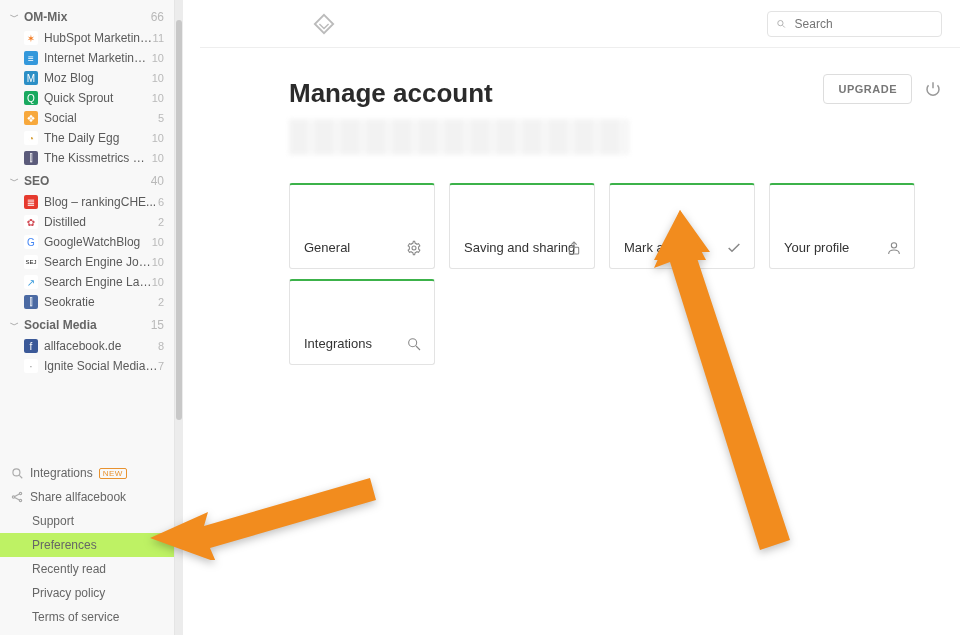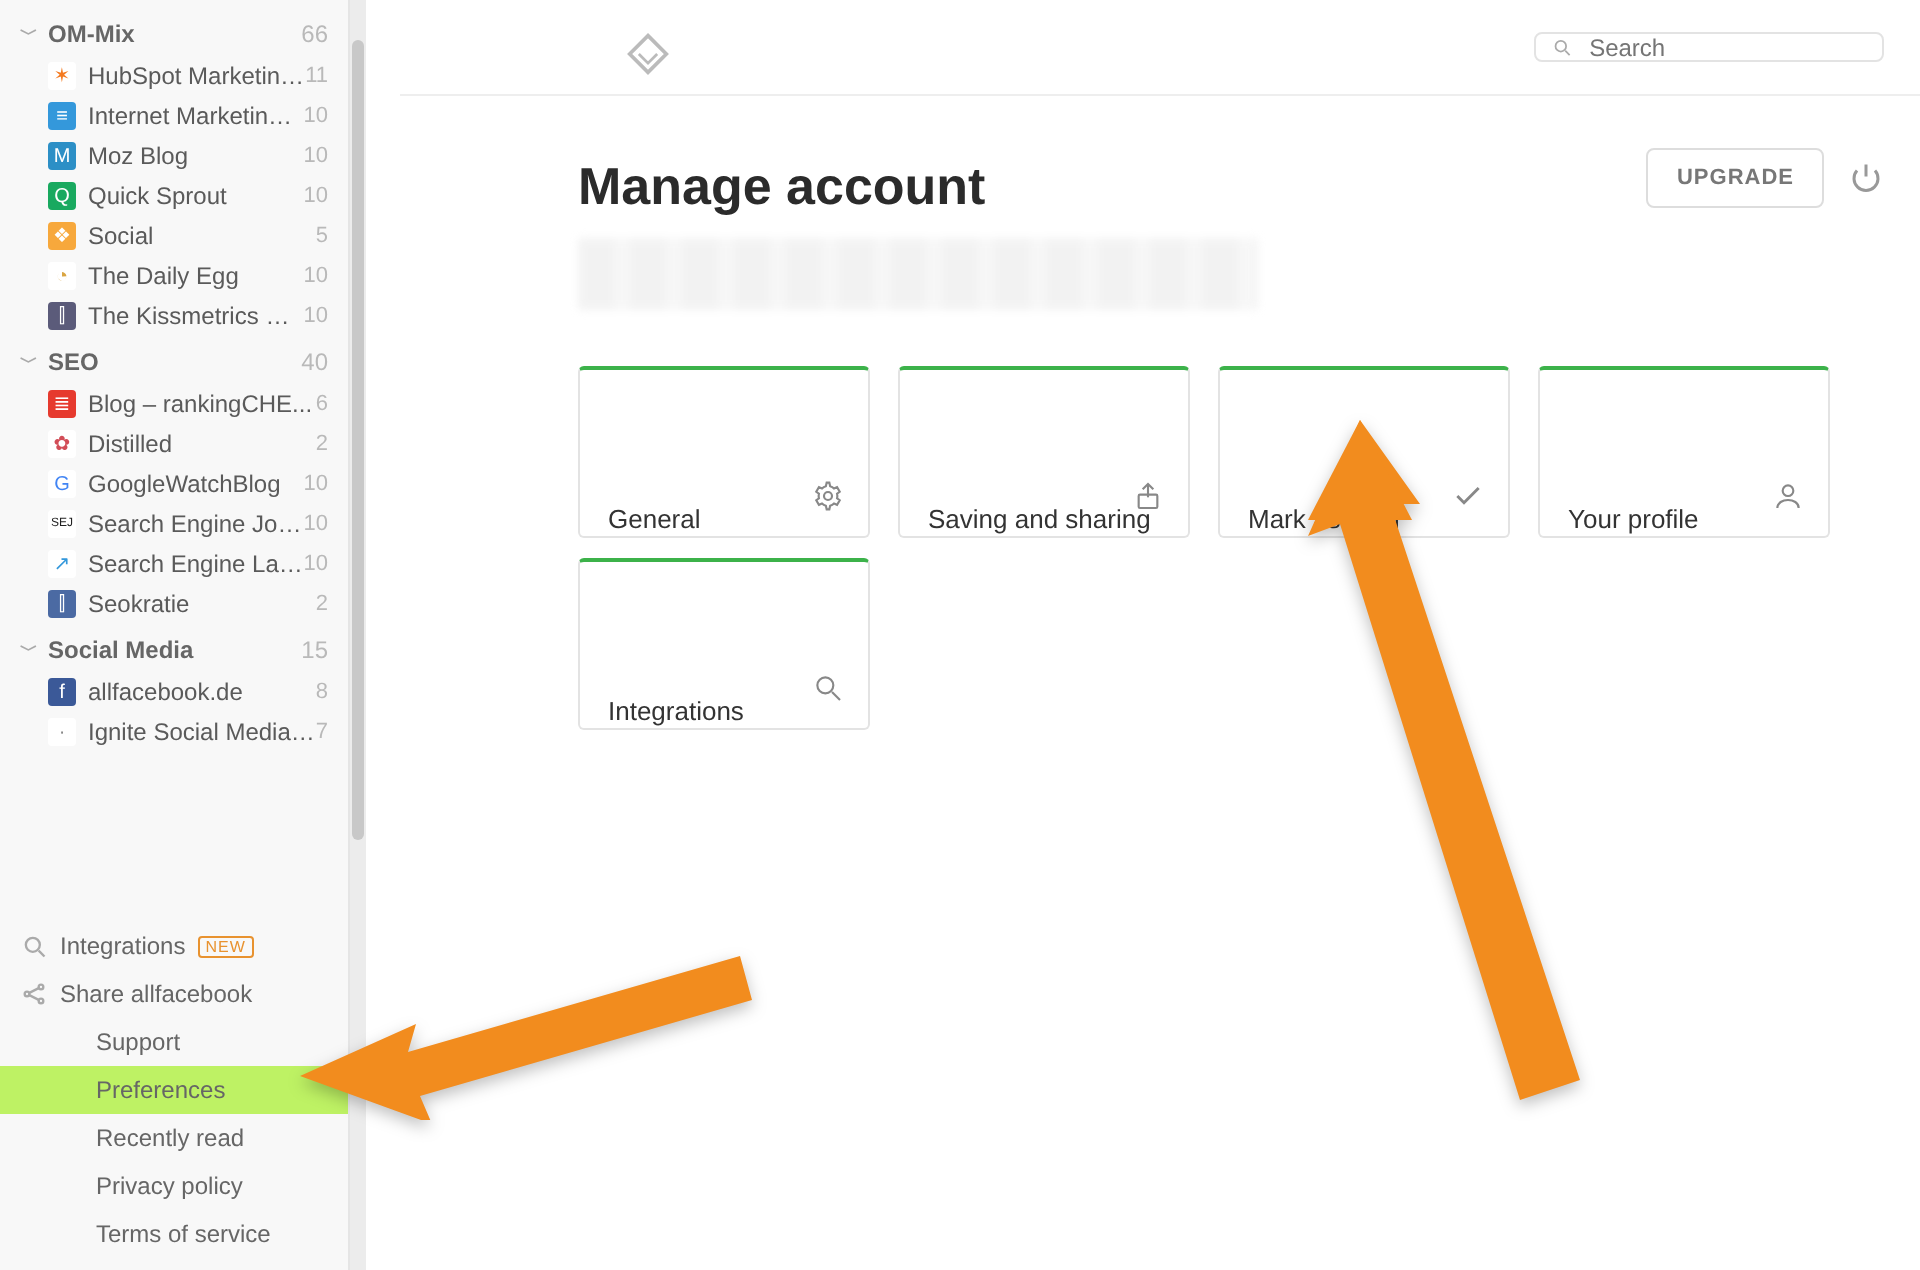--- a/index.html
+++ b/index.html
@@ -119,35 +119,36 @@
     color: #e8922f;
     border: 1px solid #e8922f;
     padding: 0px 3px;
     border-radius: 2px;
     letter-spacing: 0.5px;
   }
   .bottom-item.selected {
     background: #bef264;
   }
   .bottom-item.indent {
-    padding-left: 48px;
+    padding-left: 32px;
   }
 
   
   .main {
     position: absolute;
     left: 184px;
     top: 0;
     right: 0;
     height: 635px;
   }
   .topbar {
     height: 48px;
     border-bottom: 1px solid #eee;
     display: flex;
+    align-items: center;
     padding: 16px 18px;
     margin-left: 16px;
   }
   .logo {
     width: 22px; height: 22px;
     color: #bbb;
     margin-left: 95px;
   }
   .search {
     margin-left: auto;
@@ -221,21 +222,21 @@
   .card {
     height: 86px;
     border: 1px solid #e3e3e3;
     border-top: 2px solid #3cb24a;
     border-radius: 3px;
     position: relative;
     cursor: pointer;
     background: #fff;
     display: flex;
     align-items: flex-end;
-    padding: 0 14px;
+    padding: 12px 14px;
   }
   .card .card-label {
     font-size: 13px;
     color: #333;
     line-height: 1.25;
   }
   .card .card-icon {
     position: absolute;
     right: 12px;
     bottom: 12px;

